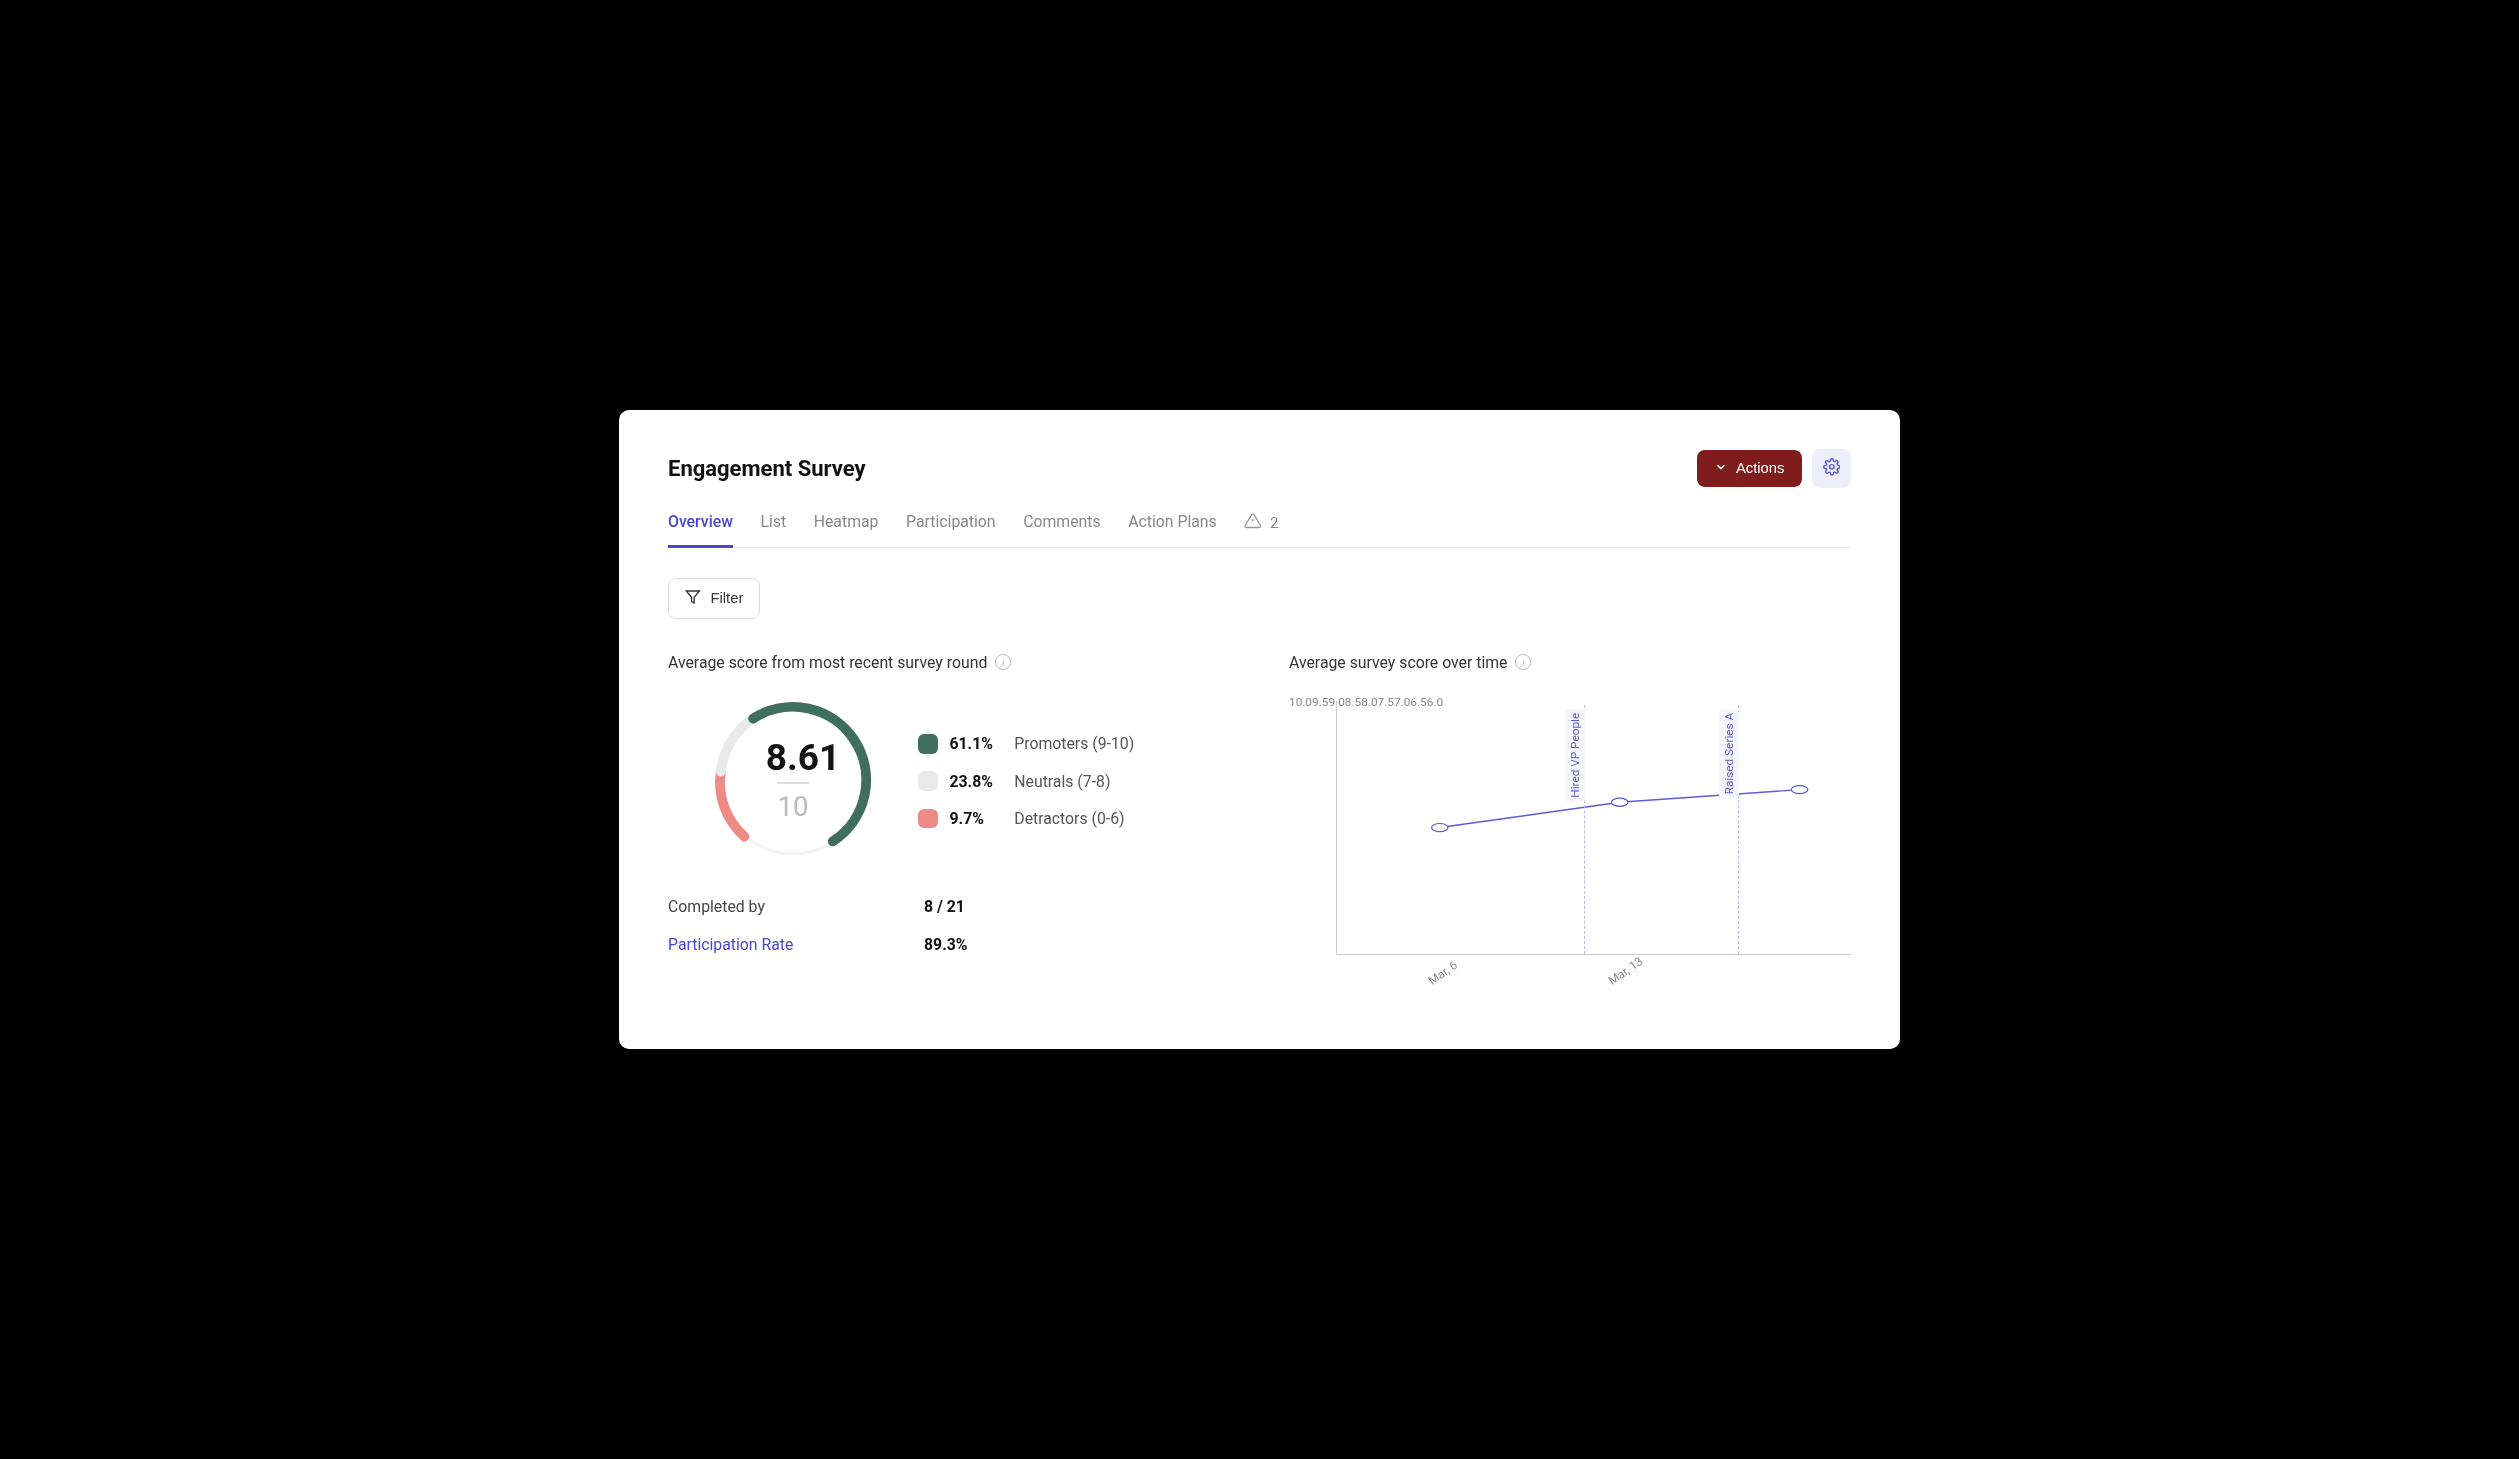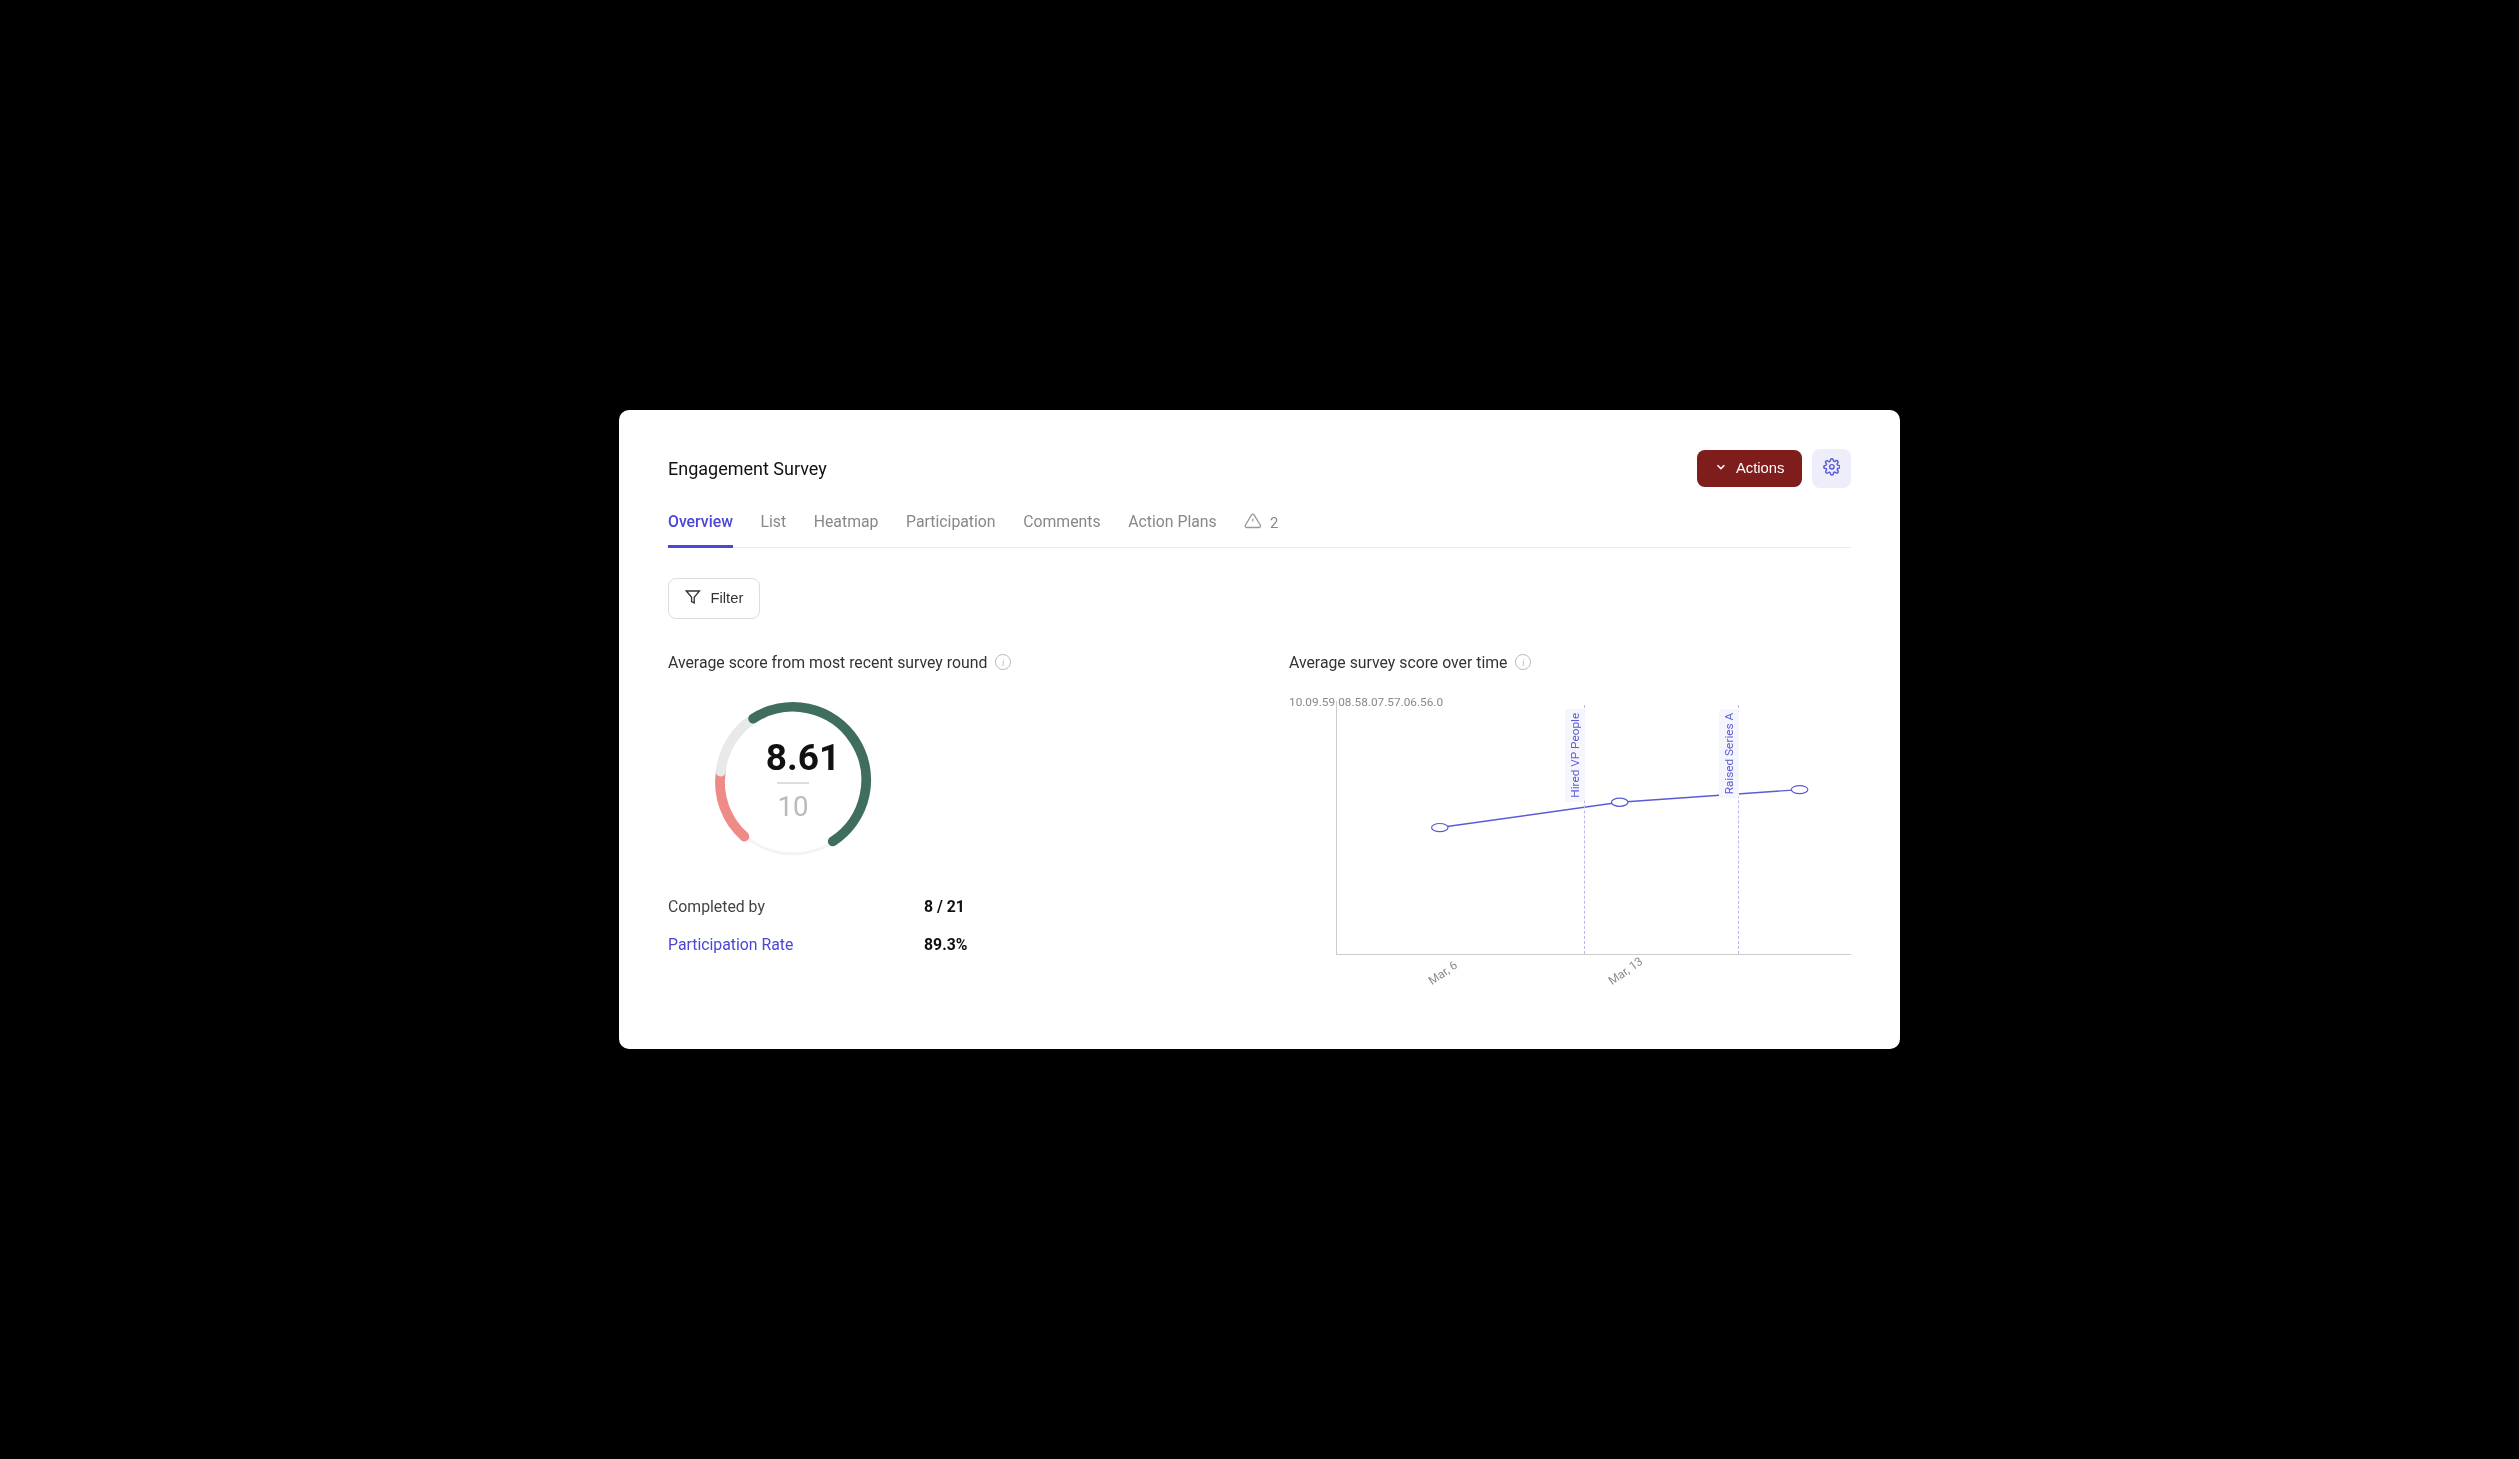--- a/index.html
+++ b/index.html
@@ -19,22 +19,22 @@
     padding: 39px 49px 49px 49px;
     box-shadow: 0 19.7px 49px rgba(0,0,0,0.5);
   }
   .header-row {
     display: flex;
     justify-content: space-between;
     align-items: center;
     margin-bottom: 23.6px;
   }
   .title {
-    font-size: 18px;
-    font-weight: 400;
+    font-size: 22px;
+    font-weight: 700;
     color: #111;
   }
   .header-actions {
     display: flex;
     gap: 9.9px;
     align-items: center;
   }
   .actions-btn {
     background: #7f1d1d;
     color: #fff;
@@ -344,20 +344,37 @@
             <path d="M38 144 A74 74 0 0 1 14 78" fill="none" stroke="#ef8b87" stroke-width="10" stroke-linecap="round"></path>
             <path d="M14 78 A74 74 0 0 1 47 24" fill="none" stroke="#e9e9e9" stroke-width="10" stroke-linecap="round"></path>
             <path d="M47 24 A74 74 0 1 1 128 149" fill="none" stroke="#3f6e5f" stroke-width="10" stroke-linecap="round"></path>
           </svg>
           <div class="donut-center">
             <div class="donut-score">8.61</div>
             <div class="donut-max">10</div>
           </div>
         </div>
 
+        <div class="legend">
+          <div class="legend-row">
+            <span class="swatch" style="background:#3f6e5f"></span>
+            <span class="legend-pct">61.1%</span>
+            <span class="legend-label">Promoters (9-10)</span>
+          </div>
+          <div class="legend-row">
+            <span class="swatch" style="background:#e9e9e9"></span>
+            <span class="legend-pct">23.8%</span>
+            <span class="legend-label">Neutrals (7-8)</span>
+          </div>
+          <div class="legend-row">
+            <span class="swatch" style="background:#ef8b87"></span>
+            <span class="legend-pct">9.7%</span>
+            <span class="legend-label">Detractors (0-6)</span>
+          </div>
+        </div>
       </div>
 
       <div class="stat-rows">
         <div class="stat-row">
           <span class="stat-label">Completed by</span>
           <span class="stat-value">8 / 21</span>
         </div>
         <div class="stat-row">
           <span class="stat-label link">Participation Rate</span>
           <span class="stat-value">89.3%</span>

